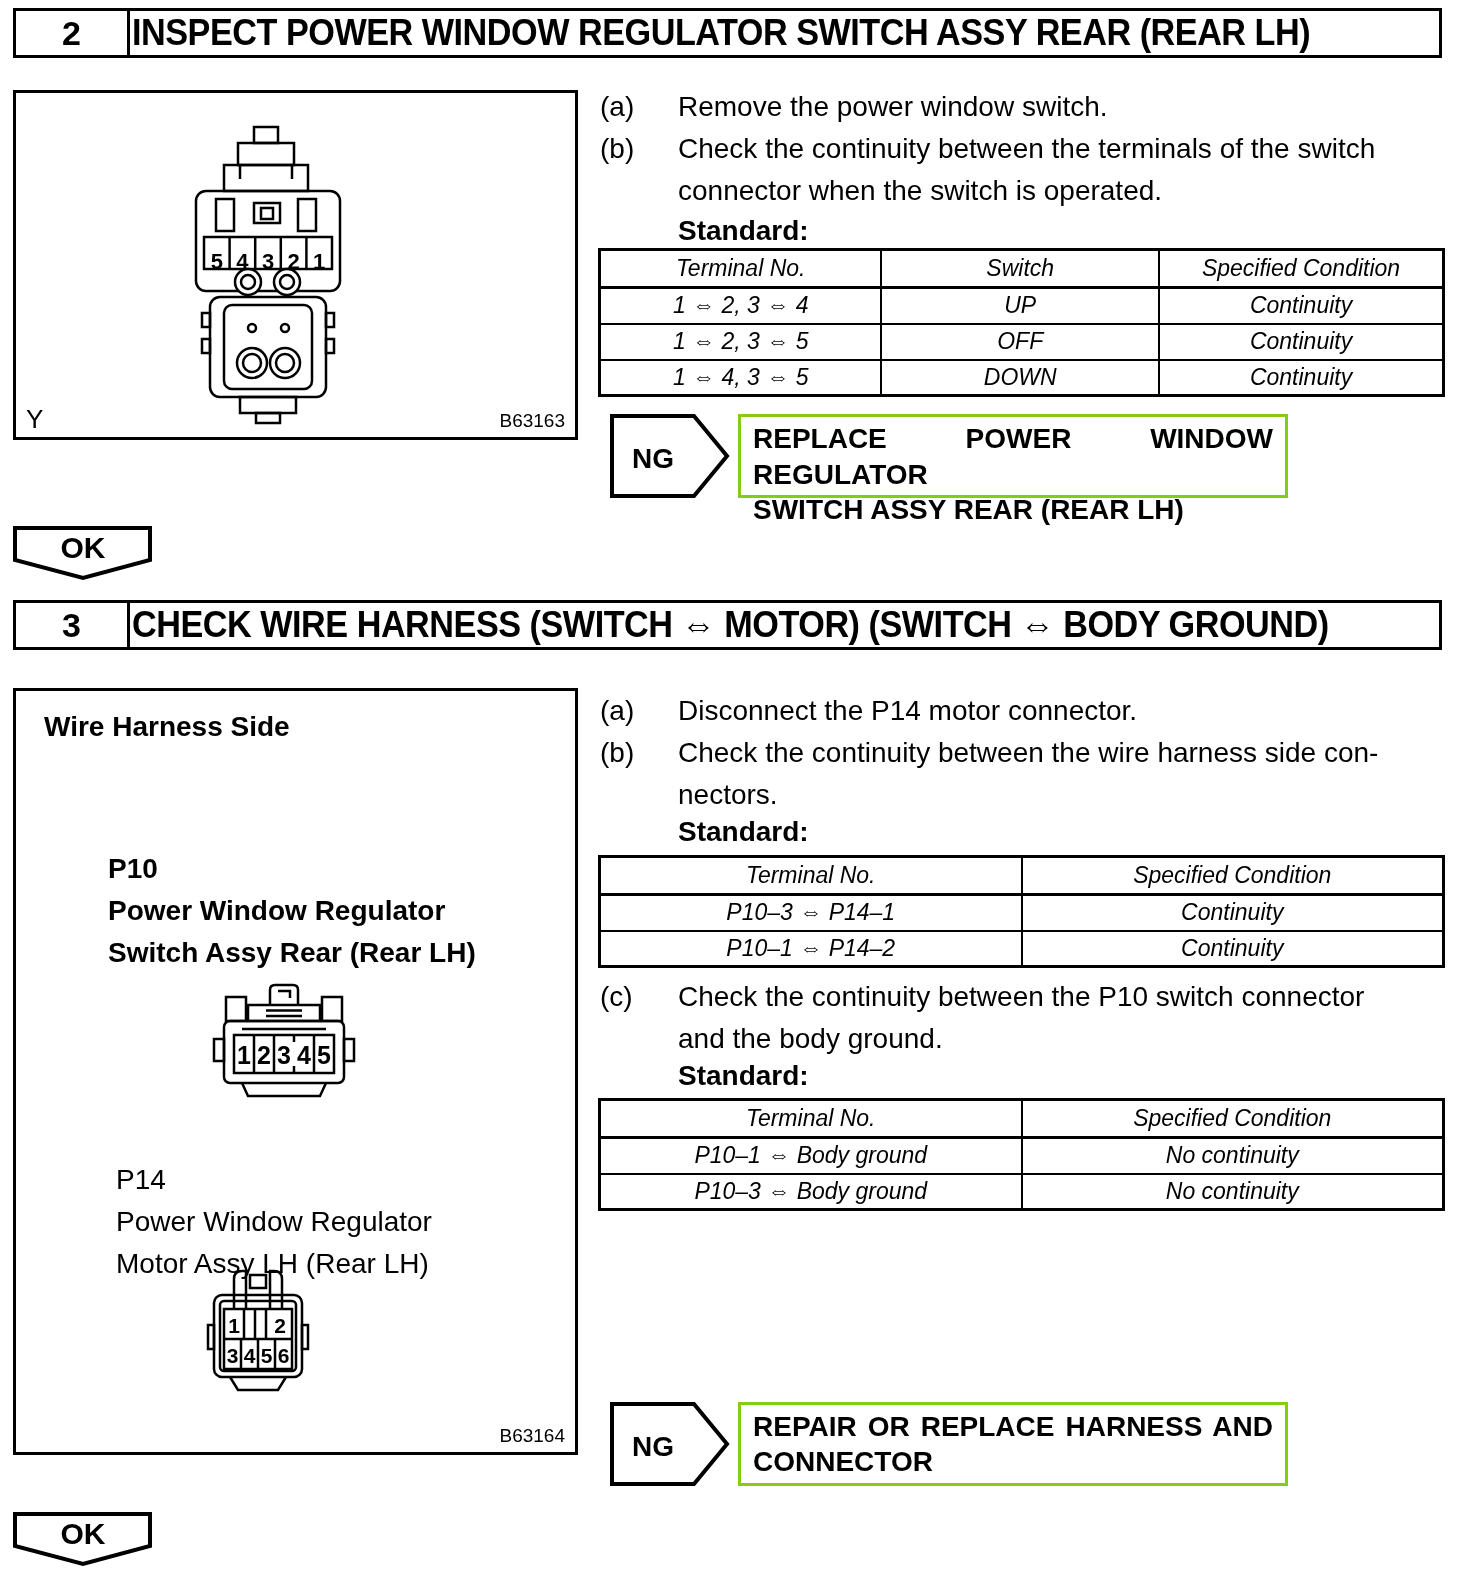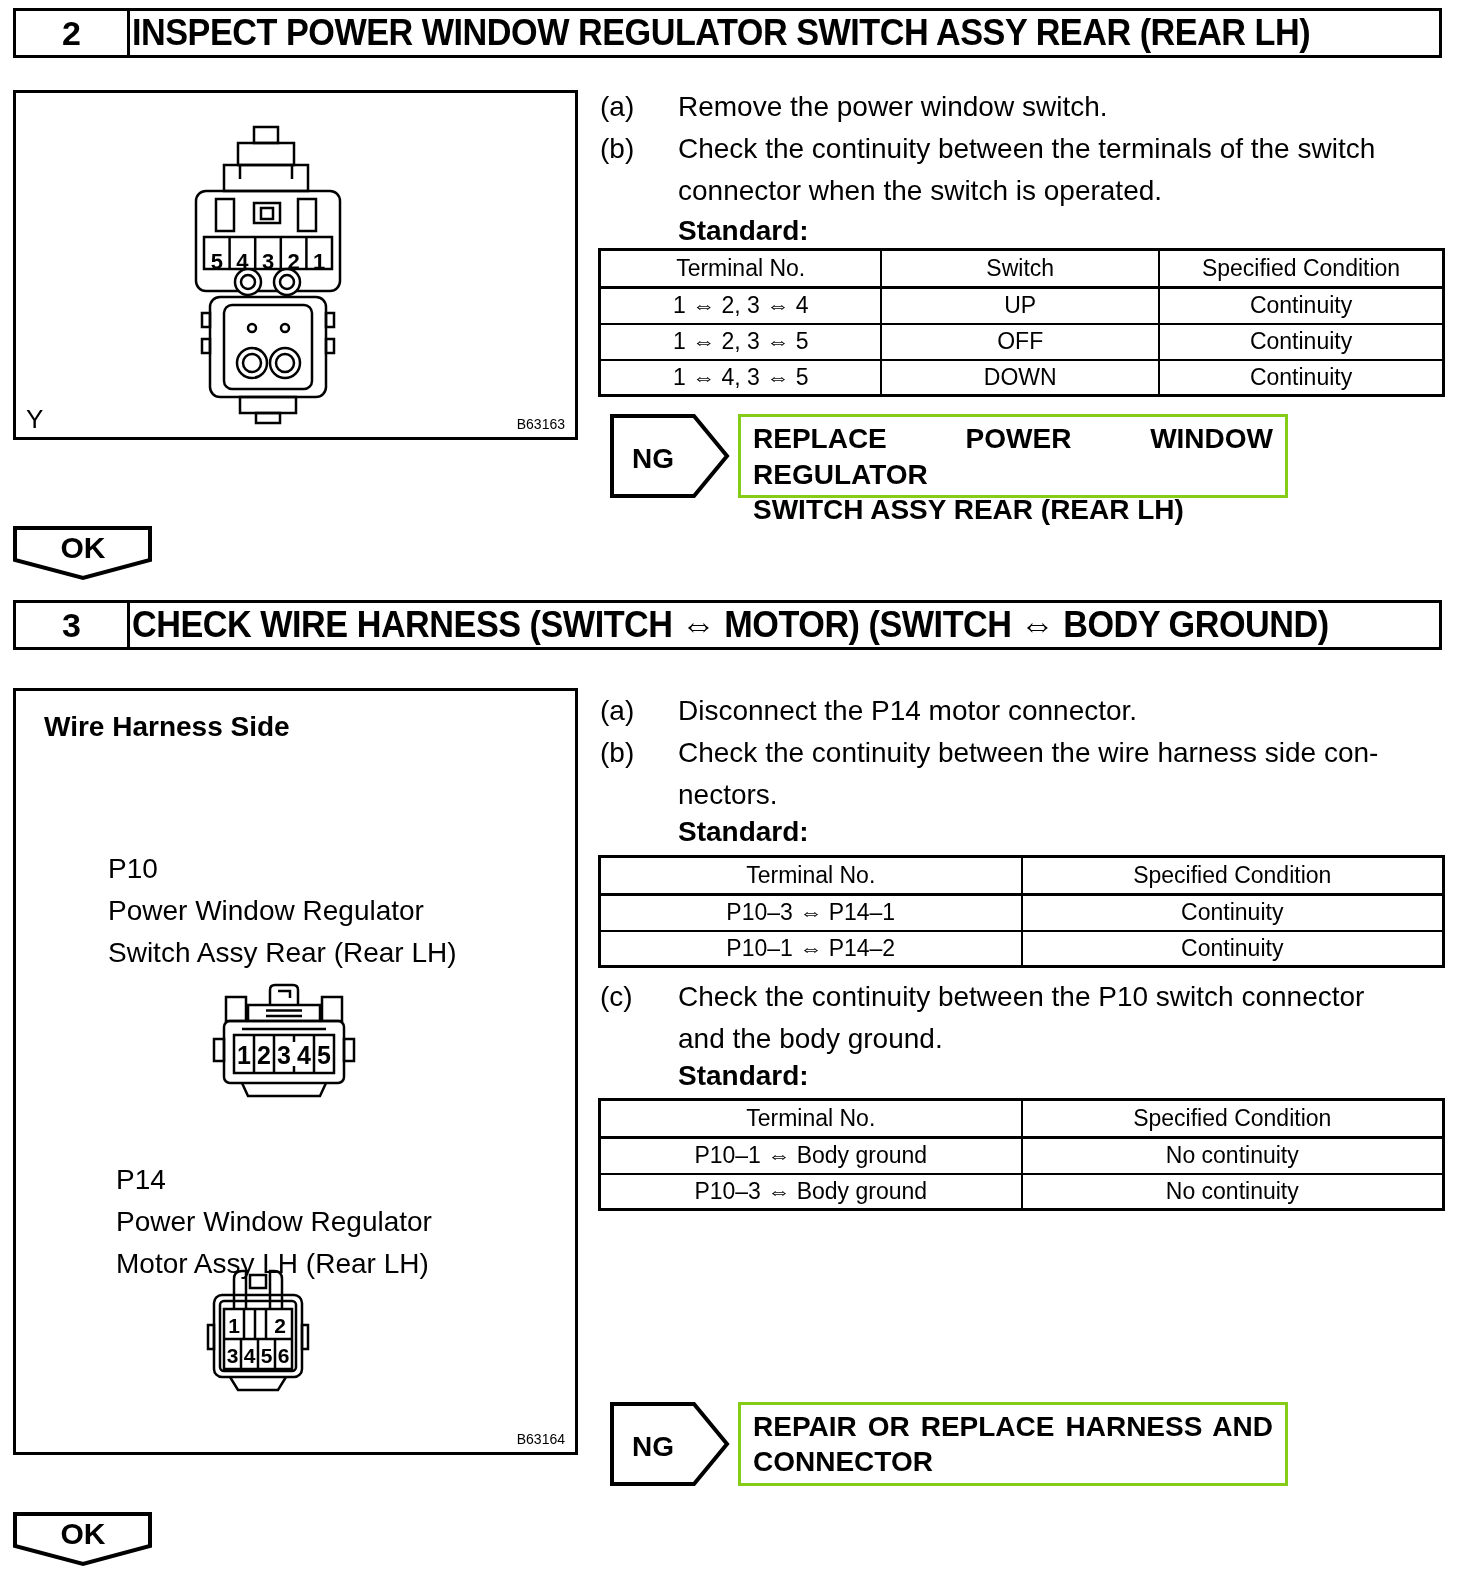--- a/index.html
+++ b/index.html
@@ -24,33 +24,33 @@
   .step-title {
     flex: 1; display: flex; align-items: center; padding-left: 2px;
     font-weight: bold; font-size: 36px; white-space: nowrap; overflow: hidden;
   }
   .step-title > span { display:inline-block; transform: scaleX(0.95); transform-origin: left center; letter-spacing: -0.5px; }
   
   .fig-box { position: absolute; left: 13px; width: 565px; border: 3px solid #000; background:#fff; }
   #fig1 { top: 90px; height: 350px; }
   #fig2 { top: 688px; height: 767px; }
   .fig-corner { position: absolute; left: 10px; bottom: 2px; font-size: 26px; }
-  .fig-id { position: absolute; right: 10px; bottom: 5px; font-size: 14px; }
+  .fig-id { position: absolute; right: 10px; bottom: 5px; font-size: 19px; }
   .fig-title { position: absolute; left: 28px; top: 20px; font-weight: bold; font-size: 28px; }
   .conn-label { position: absolute; font-size: 28px; line-height: 42px; white-space: nowrap; }
   
   .instr { position: absolute; left: 600px; width: 860px; font-size: 28px; }
   .instr-row { display: flex; }
   .instr-label { width: 78px; flex: none; line-height: 42px; }
   .instr-lines { flex: 1; }
   .instr-lines .line { line-height: 42px; white-space: nowrap; }
   .standard { position: absolute; left: 678px; font-weight: bold; font-size: 28px; line-height: 40px; }
   
   .spec-table-wrap { position: absolute; left: 598px; width: 847px; }
-  table.spec { border-collapse: collapse; width: 100%; table-layout: fixed; border: 3px solid #000; }
+  table.spec { border-collapse: collapse; width: 100%; table-layout: fixed; border: 3px solid #000; font-style: italic; }
   table.spec td { border: 2px solid #000; text-align: center; vertical-align: middle; font-size: 23px; padding: 0; }
   table.spec thead td { border-bottom: 3px solid #000; height: 38px; }
   table.spec tbody td { height: 36px; }
   
   .ng-block { position: absolute; left: 610px; width: 678px; height: 84px; }
   .ng-arrow { position: absolute; left: 0; top: 0; }
   .ng-box {
     position: absolute; left: 128px; right: 0; top: 0; bottom: 0;
     border: 3px solid #84cc16; padding: 4px 12px 0 12px;
     font-weight: bold; font-size: 28px;
@@ -194,21 +194,21 @@
   <div class="step-header" style="top:600px;">
     <div class="step-num">3</div>
     <div class="step-title">
         <span>CHECK WIRE HARNESS (SWITCH ⇔ MOTOR) (SWITCH ⇔ BODY GROUND)</span>
       </div>
   </div>
 
   <div class="fig-box" id="fig2">
     <div class="fig-title">Wire Harness Side</div>
 
-    <div class="conn-label" style="left:92px;top:157px;">
+    <div class="conn-label" style="left:92px;top:157px;font-weight:bold;">
       <div>P10</div>
       <div>Power Window Regulator</div>
       <div>Switch Assy Rear (Rear LH)</div>
     </div>
 
     <svg width="152" height="118" viewBox="0 0 152 118" style="position:absolute;left:192px;top:292px;">
       <g fill="none" stroke="#000" stroke-width="2.5">
         <path d="M62,22 V7 q0,-5 5,-5 h18 q5,0 5,5 V22"></path>
         <path d="M70,8 h12 v7"></path>
         <rect x="40" y="22" width="72" height="16"></rect>

